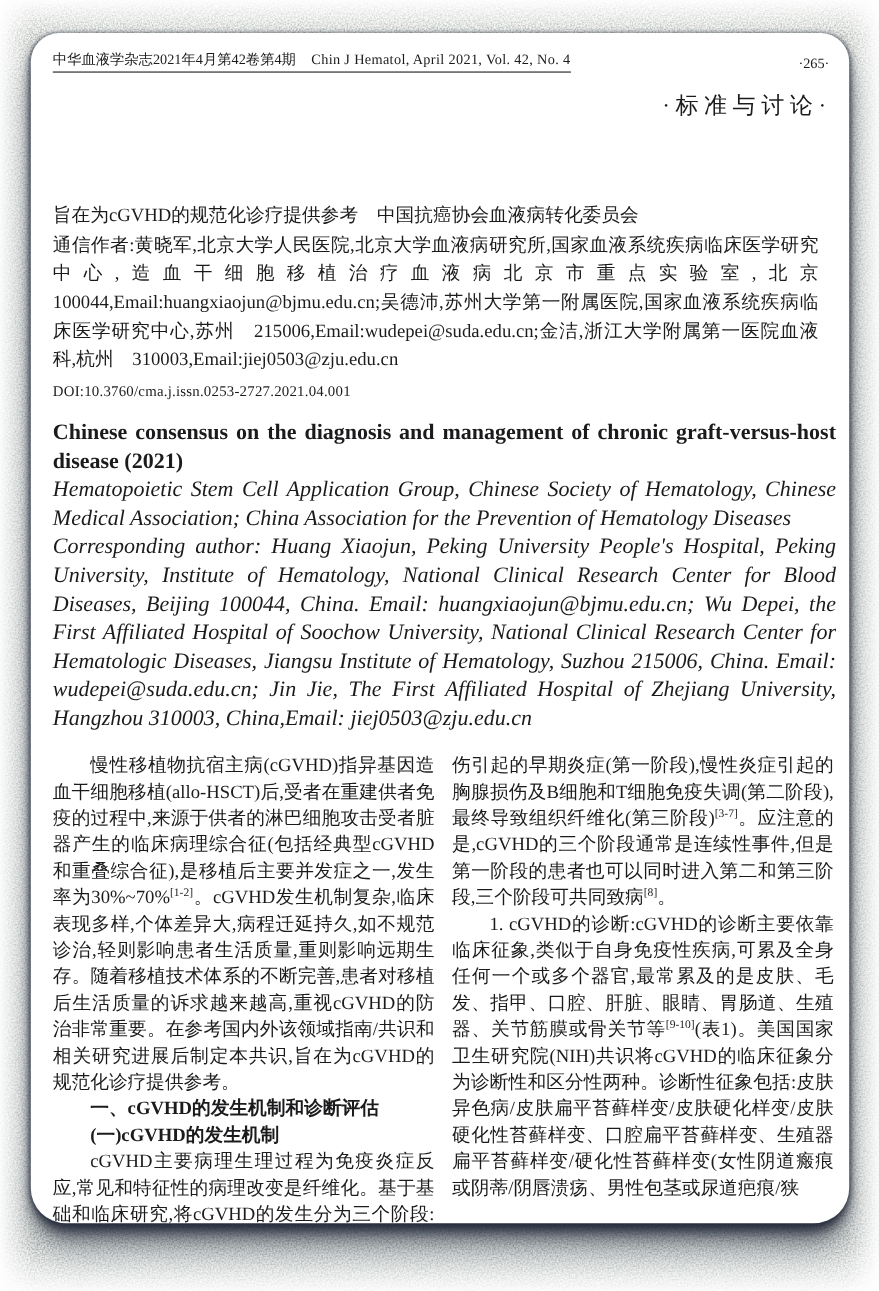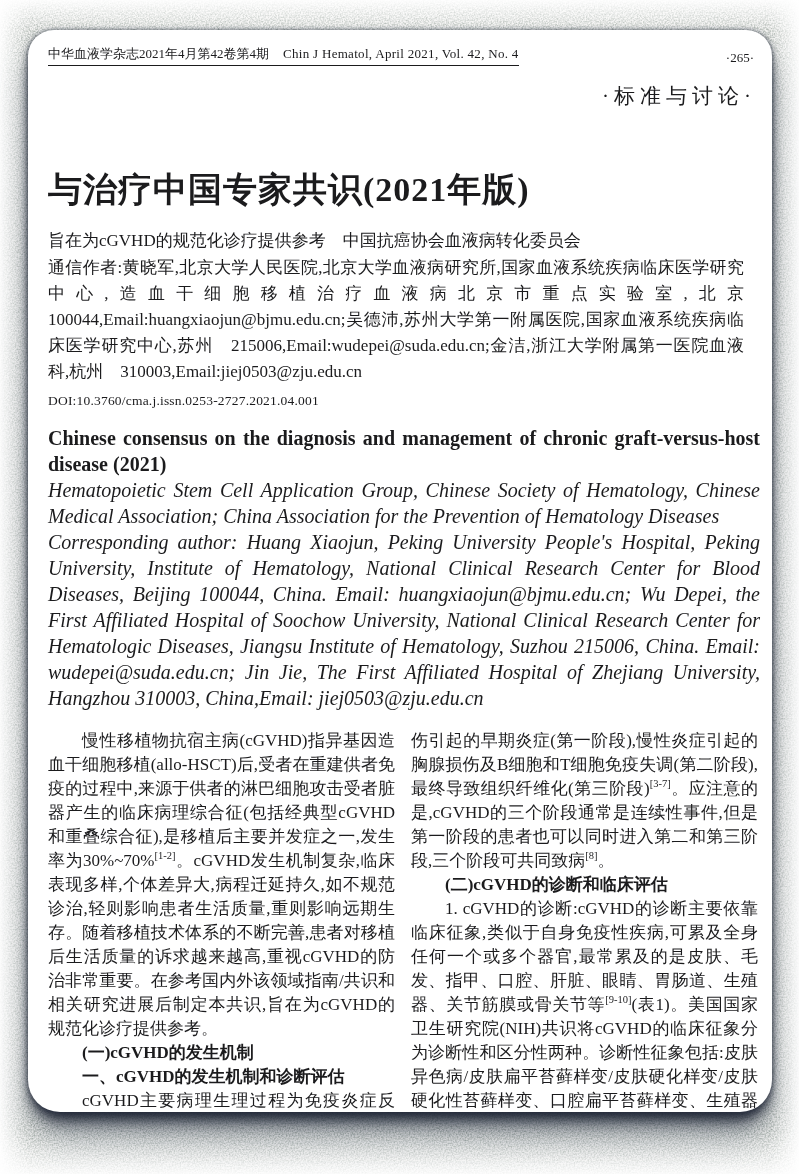--- a/index.html
+++ b/index.html
@@ -79,43 +79,42 @@
 
   <div class="page">
 
     <div class="pg-header">
       <span class="jinfo"><span>中华血液学杂志2021年4月第42卷第4期</span><span class="jen">Chin J Hematol, April 2021, Vol. 42, No. 4</span></span>
       <span class="pno">·265·</span>
     </div>
 
     <div class="section-label">·标准与讨论·</div>
 
-    <h1 class="title"><br><span>与治疗中国专家共识(2021年版)</span></h1>
+    <h1 class="title"><br></h1>
 
     <div class="authors">
       <div class="grp">旨在为cGVHD的规范化诊疗提供参考　中国抗癌协会血液病转化委员会</div>
       <div>通信作者:黄晓军,北京大学人民医院,北京大学血液病研究所,国家血液系统疾病临床医学研究中心,造血干细胞移植治疗血液病北京市重点实验室,北京　100044,Email:huangxiaojun@bjmu.edu.cn;吴德沛,苏州大学第一附属医院,国家血液系统疾病临床医学研究中心,苏州　215006,Email:wudepei@suda.edu.cn;金洁,浙江大学附属第一医院血液科,杭州　310003,Email:jiej0503@zju.edu.cn</div>
     </div>
 
     <div class="doi">DOI:10.3760/cma.j.issn.0253-2727.2021.04.001</div>
 
     <div class="en-block">
       <div class="en-title">Chinese consensus on the diagnosis and management of chronic graft-versus-host disease (2021)</div>
       <div class="en-orgs">Hematopoietic Stem Cell Application Group, Chinese Society of Hematology, Chinese Medical Association; China Association for the Prevention of Hematology Diseases</div>
       <div class="en-corr">Corresponding author: Huang Xiaojun, Peking University People's Hospital, Peking University, Institute of Hematology, National Clinical Research Center for Blood Diseases, Beijing 100044, China. Email: huangxiaojun@bjmu.edu.cn; Wu Depei, the First Affiliated Hospital of Soochow University, National Clinical Research Center for Hematologic Diseases, Jiangsu Institute of Hematology, Suzhou 215006, China. Email: wudepei@suda.edu.cn; Jin Jie, The First Affiliated Hospital of Zhejiang University, Hangzhou 310003, China,Email: jiej0503@zju.edu.cn</div>
     </div>
 
     <div class="body-cols">
       <div class="col" id="col-left">
           <p class="bp"><span>慢性移植物抗宿主病(cGVHD)指异基因造血干细胞移植(allo-HSCT)后,受者在重建供者免疫的过程中,来源于供者的淋巴细胞攻击受者脏器产生的临床病理综合征(包括经典型cGVHD和重叠综合征),是移植后主要并发症之一,发生率为30%~70%</span><sup>[1-2]</sup><span>。cGVHD发生机制复杂,临床表现多样,个体差异大,病程迁延持久,如不规范诊治,轻则影响患者生活质量,重则影响远期生存。随着移植技术体系的不断完善,患者对移植后生活质量的诉求越来越高,重视cGVHD的防治非常重要。在参考国内外该领域指南/共识和相关研究进展后制定本共识,旨在为cGVHD的规范化诊疗提供参考。</span></p>
+          <p class="bh"><span>一、cGVHD的发生机制和诊断评估</span></p>
           <p class="bh"><span>(一)cGVHD的发生机制</span></p>
-          <p class="bh"><span>一、cGVHD的发生机制和诊断评估</span></p>
           <p class="bp"><span>cGVHD主要病理生理过程为免疫炎症反应,常见和特征性的病理改变是纤维化。基于基础和临床研究,将cGVHD的发生分为三个阶段:组织损</span></p>
         </div>
       <div class="col" id="col-right">
           <p class="bp noind"><span>伤引起的早期炎症(第一阶段),慢性炎症引起的胸腺损伤及B细胞和T细胞免疫失调(第二阶段),最终导致组织纤维化(第三阶段)</span><sup>[3-7]</sup><span>。应注意的是,cGVHD的三个阶段通常是连续性事件,但是第一阶段的患者也可以同时进入第二和第三阶段,三个阶段可共同致病</span><sup>[8]</sup><span>。</span></p>
-          <p class="bh"><span>(二)cGVHD的诊断和临床评估</span></p>
           <p class="bp"><span>1. cGVHD的诊断:cGVHD的诊断主要依靠临床征象,类似于自身免疫性疾病,可累及全身任何一个或多个器官,最常累及的是皮肤、毛发、指甲、口腔、肝脏、眼睛、胃肠道、生殖器、关节筋膜或骨关节等</span><sup>[9-10]</sup><span>(表1)。美国国家卫生研究院(NIH)共识将cGVHD的临床征象分为诊断性和区分性两种。诊断性征象包括:皮肤异色病/皮肤扁平苔藓样变/皮肤硬化样变/皮肤硬化性苔藓样变、口腔扁平苔藓样变、生殖器扁平苔藓样变/硬化性苔藓样变(女性阴道瘢痕或阴蒂/阴唇溃疡、男性包茎或尿道疤痕/狭</span></p>
         </div>
     </div>
 
   </div>
 </div>
 
 </body></html>

